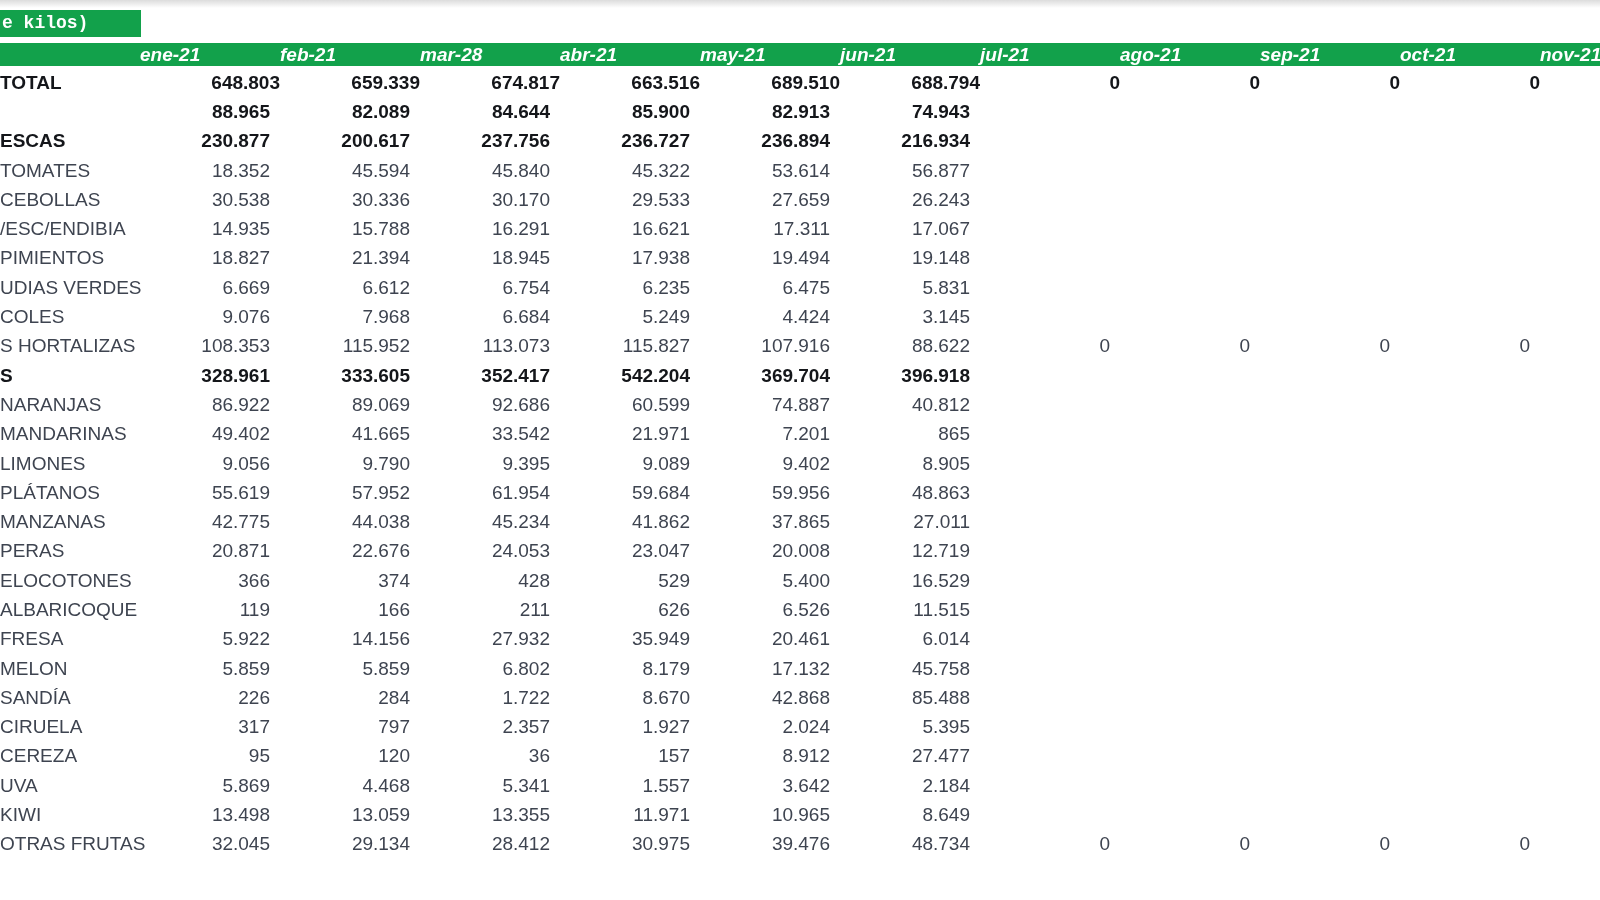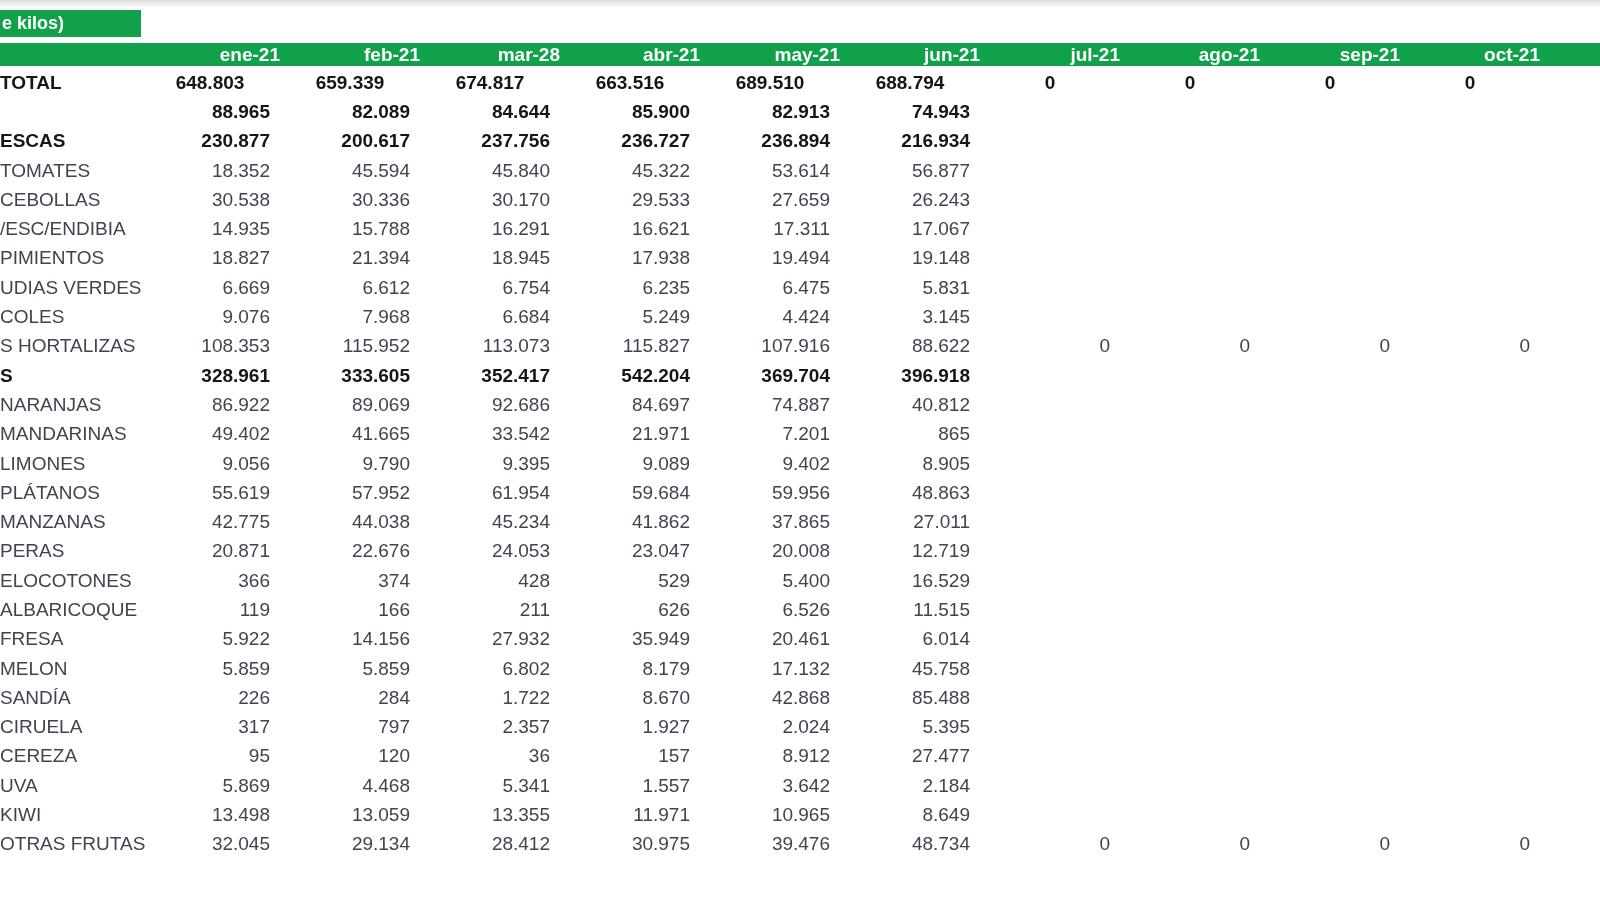--- a/index.html
+++ b/index.html
@@ -5,38 +5,38 @@
   html,body{margin:0;padding:0;background:#fff;}
   .sheet{
     position:relative;width:1600px;height:900px;overflow:hidden;
     background:#ffffff;font-family:"Liberation Sans",sans-serif;
   }
   .top-shadow{position:absolute;top:0;left:0;width:1600px;height:8px;
     background:linear-gradient(#dcdcdc,#ffffff);}
   .tag{
     position:absolute;top:10px;left:0;width:141px;height:27px;
     background:#12A14B;color:#fff;font-weight:700;font-size:18px;
-    line-height:27px;padding-left:2px;box-sizing:border-box;white-space:nowrap;overflow:hidden;
+    line-height:27px;padding-left:2px;box-sizing:border-box;white-space:nowrap;overflow:hidden;font-family:Liberation Mono, monospace;
   }
   .header-row{
     position:absolute;top:43px;left:0;height:23px;width:1680px;
     background:#12A14B;display:flex;
   }
   .hspacer{width:140px;flex:none;}
   .hcell{
-    width:140px;flex:none;text-align:right;color:#ffffff;
-    font-weight:700;font-size:19px;line-height:23px;white-space:nowrap;
+    width:140px;flex:none;text-align:left;color:#ffffff;
+    font-weight:700;font-size:19px;line-height:23px;white-space:nowrap;font-style:italic;
   }
   .tbody{position:absolute;top:68px;left:0;width:1680px;}
   .row{display:flex;height:29.3px;align-items:center;font-size:19px;color:#3E4450;}
   .cell{flex:none;box-sizing:border-box;white-space:nowrap;overflow:visible;}
   .lab{width:140px;padding-right:8px;}
   .val{width:140px;text-align:right;padding-right:10px;}
   .row.bold{font-weight:700;color:#14161A;}
-  .row.center .val{text-align:center;padding-right:0;}
+  .row.center .val{padding-right:0;}
 </style>
 </head>
 <body>
 
 <div class="sheet">
   <div class="top-shadow"></div>
 
   <div class="tag">
     <span>e kilos)</span>
   </div>
@@ -211,21 +211,21 @@
         <div class="cell val"></div>
         <div class="cell val"></div>
         <div class="cell val"></div>
         <div class="cell val"></div>
       </div>
       <div class="row">
         <div class="cell lab">NARANJAS</div>
         <div class="cell val">86.922</div>
         <div class="cell val">89.069</div>
         <div class="cell val">92.686</div>
-        <div class="cell val">84.697</div>
+        <div class="cell val">60.599</div>
         <div class="cell val">74.887</div>
         <div class="cell val">40.812</div>
         <div class="cell val"></div>
         <div class="cell val"></div>
         <div class="cell val"></div>
         <div class="cell val"></div>
         <div class="cell val"></div>
       </div>
       <div class="row">
         <div class="cell lab">MANDARINAS</div>

